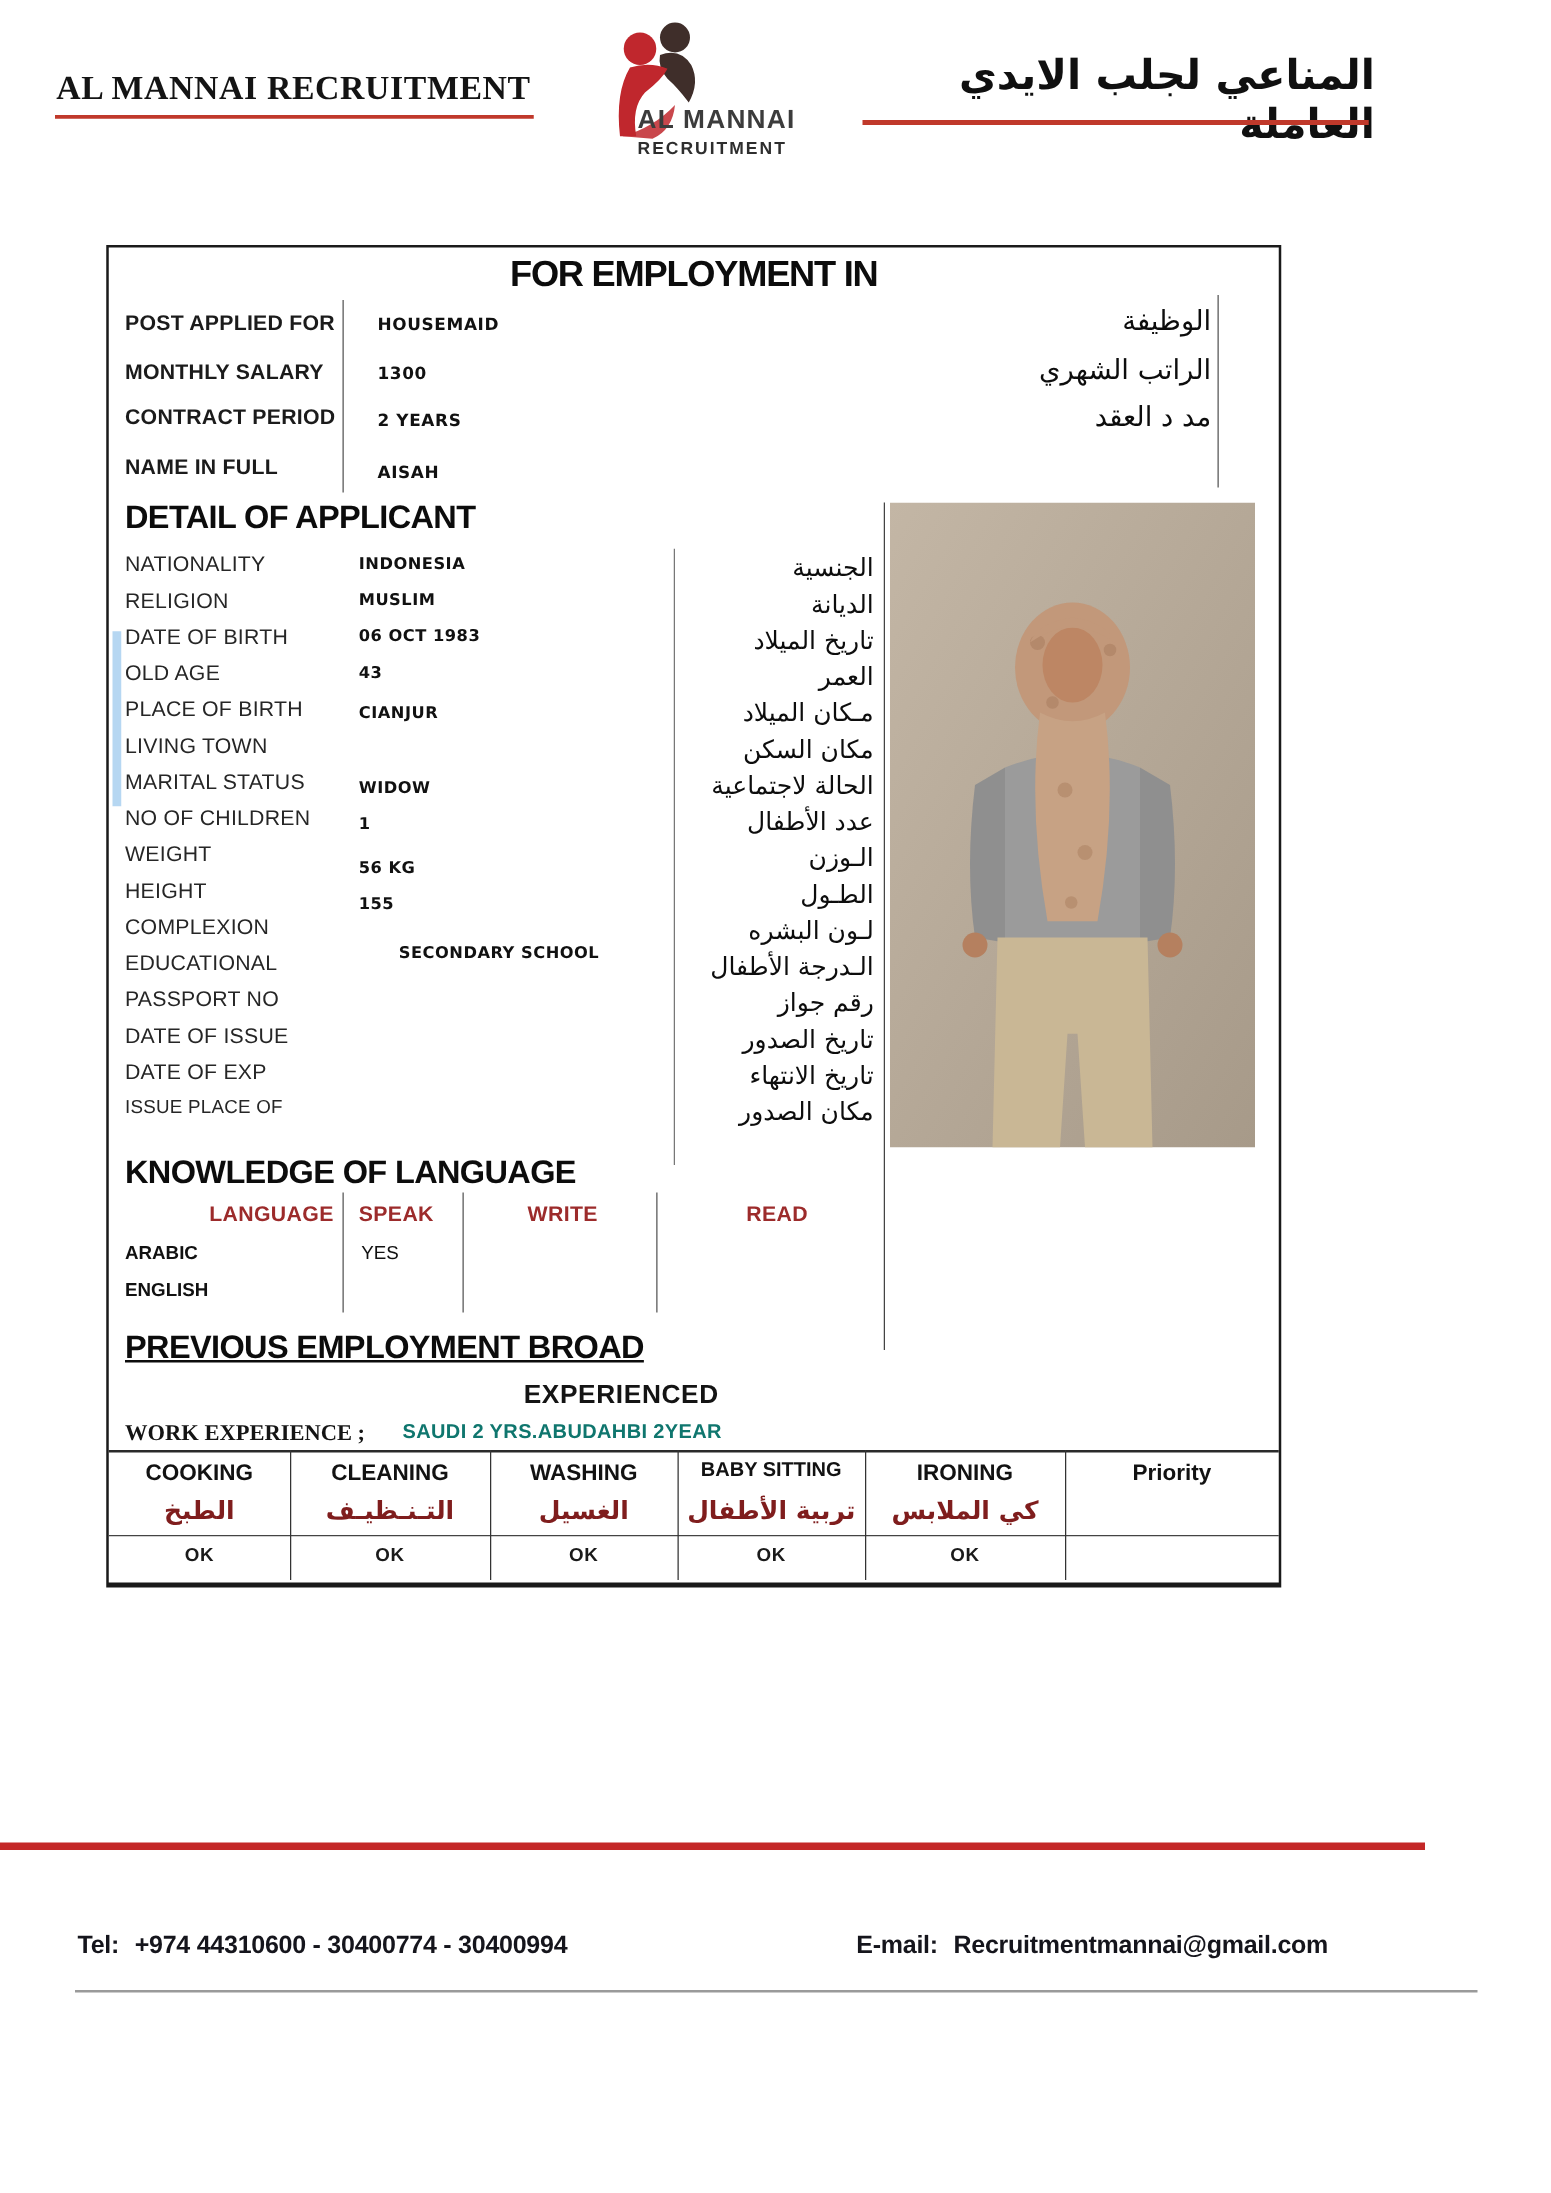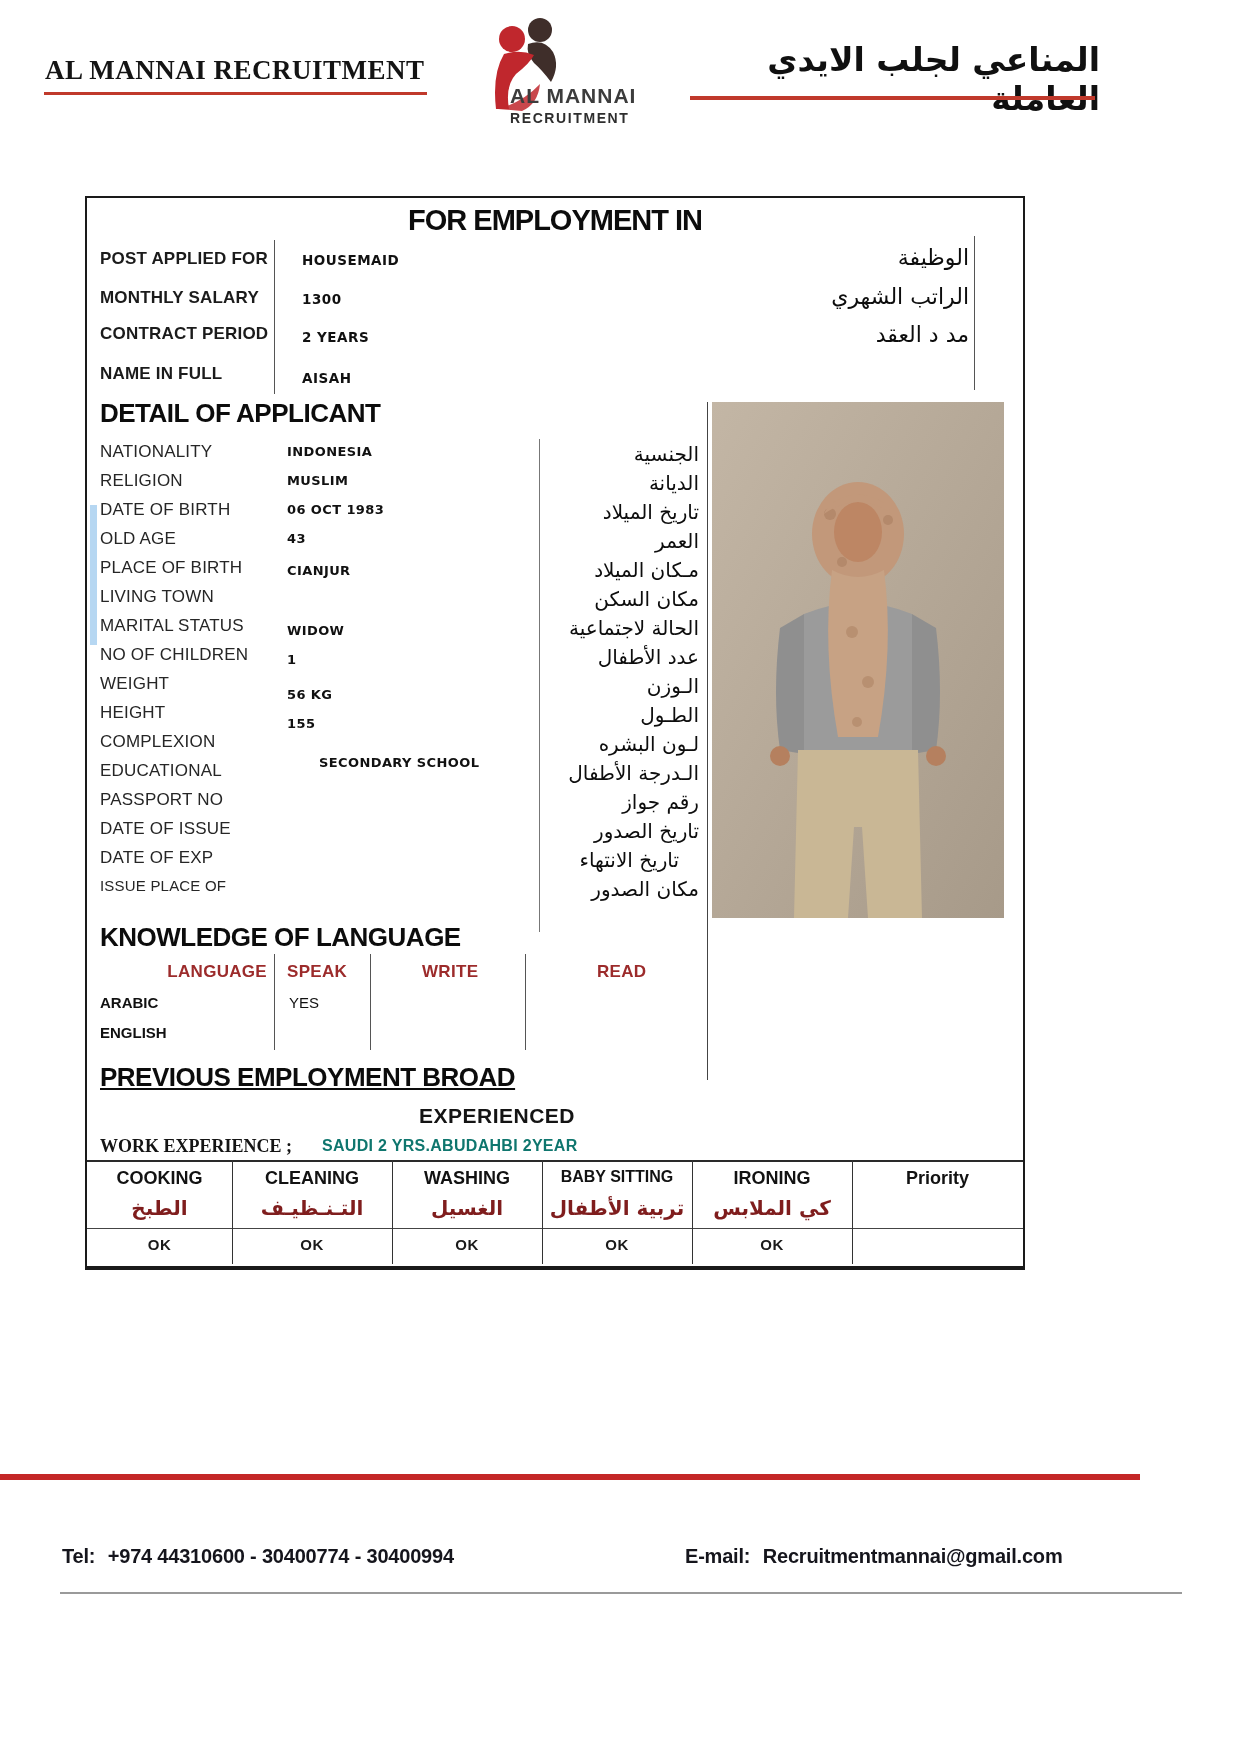--- a/index.html
+++ b/index.html
@@ -155,21 +155,21 @@
         <span class="abs dar" style="left:380px;width:232px;text-align:right;top:0;">رقم جواز</span>
       </div>
     <div class="abs" style="left:0;top:621px;width:620px;height:26px;">
         <span class="abs dlabel" style="left:13px;">DATE OF ISSUE</span>
         <span class="abs dvalue" style="left:200px;top:2px;"></span>
         <span class="abs dar" style="left:380px;width:232px;text-align:right;top:0;">تاريخ الصدور</span>
       </div>
     <div class="abs" style="left:0;top:650px;width:620px;height:26px;">
         <span class="abs dlabel" style="left:13px;">DATE OF EXP</span>
         <span class="abs dvalue" style="left:200px;top:2px;"></span>
-        <span class="abs dar" style="left:360px;width:232px;text-align:right;top:0;">تاريخ الانتهاء</span>
+        <span class="abs dar" style="left:380px;width:232px;text-align:right;top:0;">تاريخ الانتهاء</span>
       </div>
     <div class="abs" style="left:0;top:679px;width:620px;height:26px;">
         <span class="abs dlabel" style="left:13px;font-size:15px;">ISSUE PLACE OF</span>
         <span class="abs dvalue" style="left:200px;top:2px;"></span>
         <span class="abs dar" style="left:380px;width:232px;text-align:right;top:0;">مكان الصدور</span>
       </div>
 
     <div class="vline" style="left:452px;top:241px;height:493px;background:#777;"></div>
     <div class="vline" style="left:620px;top:204px;height:678px;background:#444;"></div>
 

